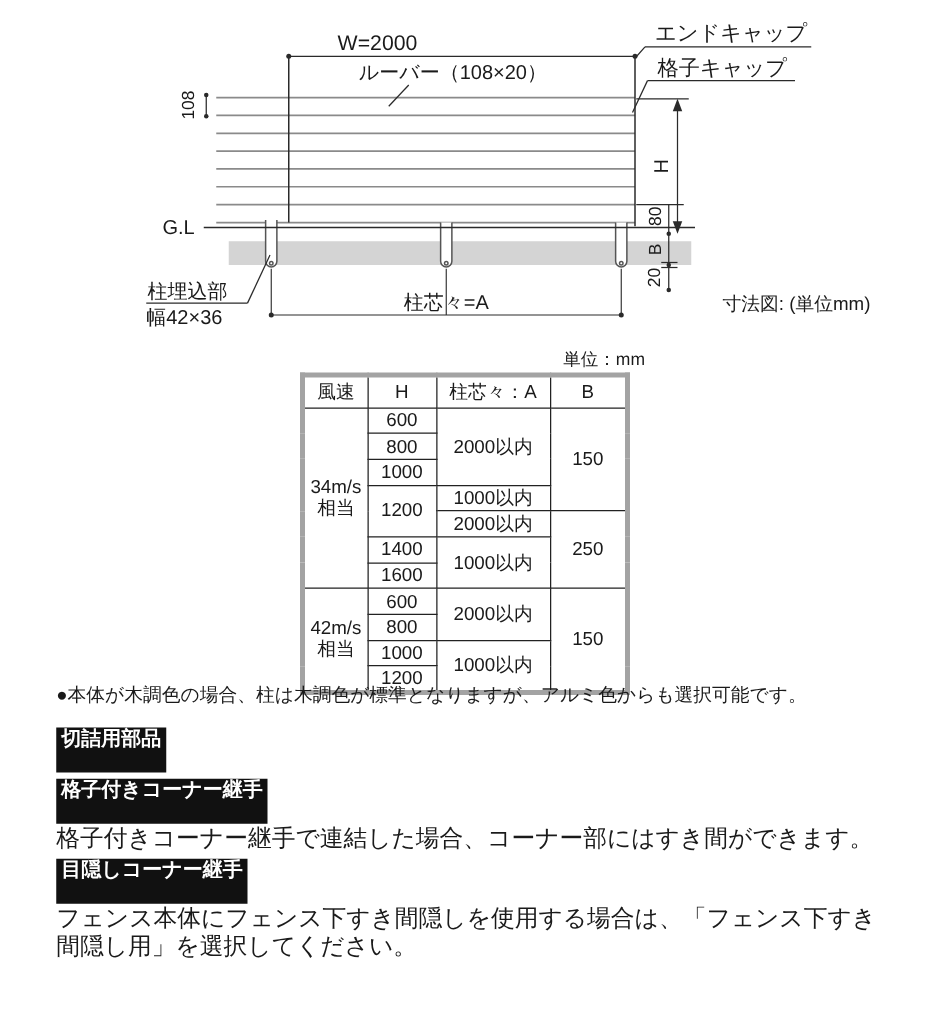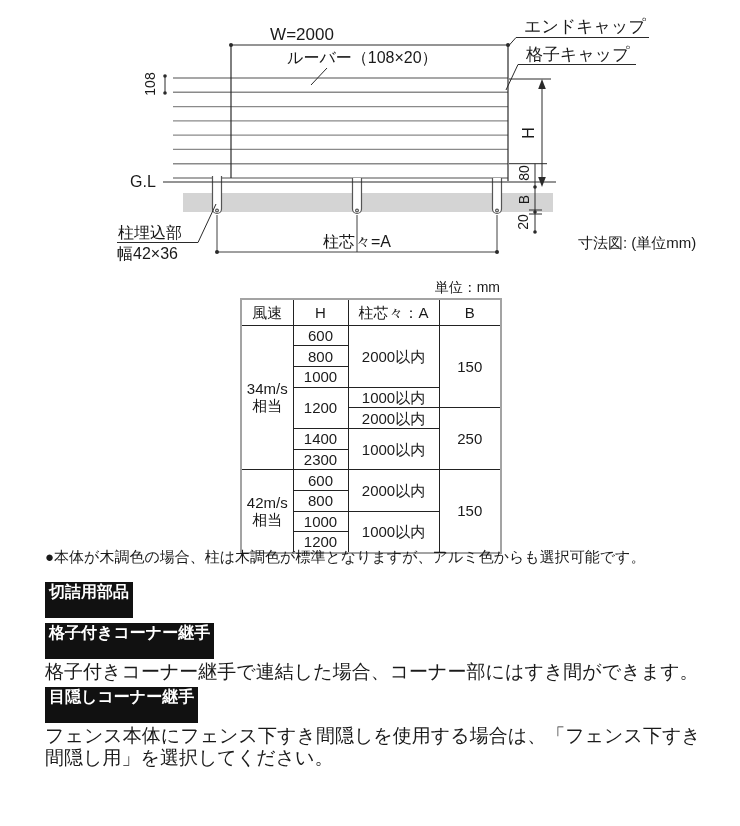--- a/index.html
+++ b/index.html
@@ -2,24 +2,24 @@
 <html><head>
 <meta charset="utf-8">
 <style>
   html,body{margin:0;padding:0;background:#fff;}
   #page{position:relative;width:740px;height:826px;background:#ffffff;overflow:hidden;
         font-family:"Liberation Sans",sans-serif;color:#1a1a1a;}
   
   #diagram-svg{position:absolute;left:0;top:0;}
   #diagram-svg text{fill:#1a1a1a;font-family:"Liberation Sans",sans-serif;}
   
-  #unit-note{position:absolute;left:240px;top:279px;width:260px;text-align:right;
+  #unit-note{position:absolute;left:256px;top:279px;width:260px;text-align:right;
              font-size:14px;color:#1a1a1a;}
   #spec-table{position:absolute;left:240px;top:298px;border-collapse:collapse;
-              border:2px solid #a3a3a3;table-layout:fixed;}
+              border:4px solid #a3a3a3;table-layout:fixed;}
   #spec-table th,#spec-table td{border:1px solid #222;text-align:center;vertical-align:middle;
               font-size:15px;font-weight:normal;padding:0;white-space:pre-line;line-height:17px;}
   #spec-table thead tr{height:26px;}
   #spec-table tbody tr{height:20.7px;}
   
   #notes{position:absolute;left:40px;top:544px;width:690px;}
   #color-note{margin:4px 0 0 5px;font-size:15px;line-height:18px;}
   .section{margin-top:4px;}
   .section:first-of-type{margin-top:16px;}
   .sec-title{display:inline-block;background:#111;color:#fff;font-size:16px;font-weight:bold;
@@ -169,21 +169,21 @@
         </tr>
         <tr>
           <td>2000以内</td>
           <td rowspan="3">250</td>
         </tr>
         <tr>
           <td>1400</td>
           <td rowspan="2">1000以内</td>
         </tr>
         <tr>
-          <td>2300</td>
+          <td>1600</td>
         </tr>
         <tr>
           <td rowspan="4">42m/s
 相当</td>
           <td>600</td>
           <td rowspan="2">2000以内</td>
           <td rowspan="4">150</td>
         </tr>
         <tr>
           <td>800</td>

